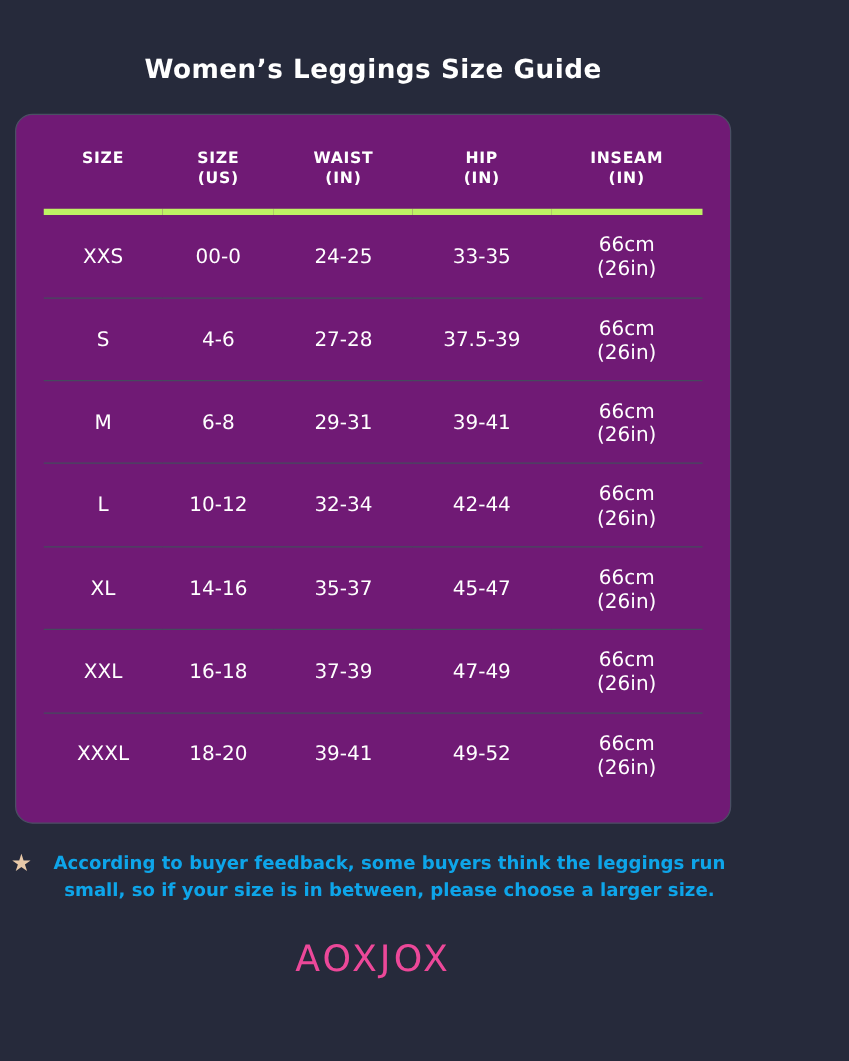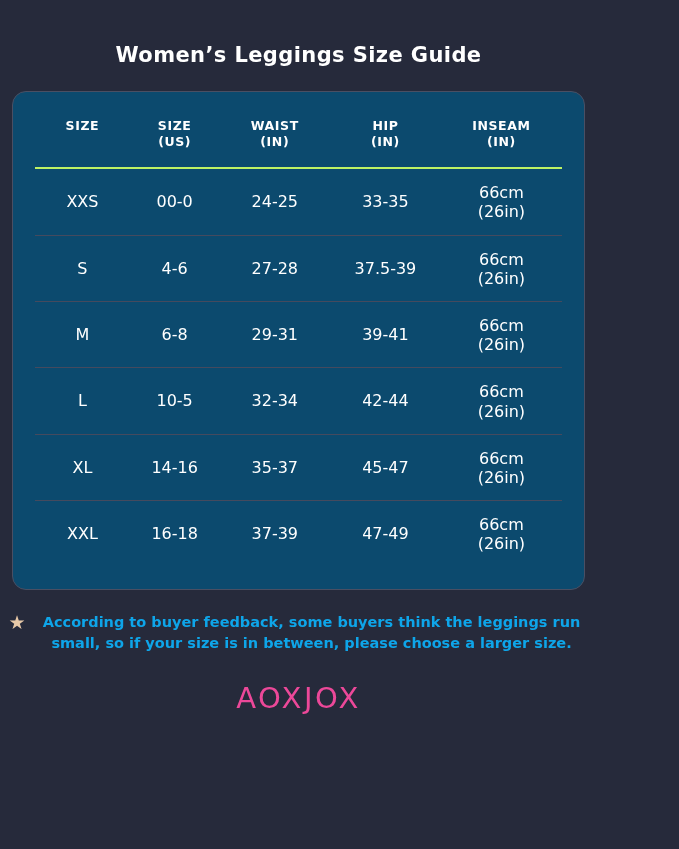--- a/index.html
+++ b/index.html
@@ -30,21 +30,21 @@
     letter-spacing: 0.4px;
     color: #ffffff;
     text-align: center;
   }
   .card {
     margin-top: 24px;
     width: 573px;
     box-sizing: border-box;
     border: 1px solid #4a4f63;
     border-radius: 14px;
-    background: #0c4a6e;
+    background: #701a75;
     padding: 26px 22px 22px 22px;
   }
   table.size-table {
     width: 100%;
     border-collapse: collapse;
     table-layout: fixed;
   }
   table.size-table th {
     font-size: 12.5px;
     font-weight: bold;
@@ -62,21 +62,21 @@
   table.size-table td {
     font-size: 16px;
     color: #ffffff;
     text-align: center;
     padding: 14px 0 13px 0;
     border-top: 1px solid #454a5e;
     line-height: 1.15;
     vertical-align: middle;
   }
   table.size-table tbody tr:first-child td {
-    border-top: 2px solid #bef264;
+    border-top: 5px solid #bef264;
   }
   .two-line {
     display: block;
     line-height: 1.2;
   }
   col.c-size    { width: 18%; }
   col.c-sizeus  { width: 17%; }
   col.c-waist   { width: 21%; }
   col.c-hip     { width: 21%; }
   col.c-inseam  { width: 23%; }
@@ -180,21 +180,21 @@
           <td>6-8</td>
           <td>29-31</td>
           <td>39-41</td>
           <td>
             <span class="two-line">66cm</span>
             <span class="two-line">(26in)</span>
           </td>
         </tr>
         <tr>
           <td>L</td>
-          <td>10-5</td>
+          <td>10-12</td>
           <td>32-34</td>
           <td>42-44</td>
           <td>
             <span class="two-line">66cm</span>
             <span class="two-line">(26in)</span>
           </td>
         </tr>
         <tr>
           <td>XL</td>
           <td>14-16</td>
@@ -208,20 +208,30 @@
         <tr>
           <td>XXL</td>
           <td>16-18</td>
           <td>37-39</td>
           <td>47-49</td>
           <td>
             <span class="two-line">66cm</span>
             <span class="two-line">(26in)</span>
           </td>
         </tr>
+        <tr>
+          <td>XXXL</td>
+          <td>18-20</td>
+          <td>39-41</td>
+          <td>49-52</td>
+          <td>
+            <span class="two-line">66cm</span>
+            <span class="two-line">(26in)</span>
+          </td>
+        </tr>
       </tbody>
     </table>
   </div>
 
   <div class="note">
     <span class="star">★</span>
     <span class="note-text">According to buyer feedback, some buyers think the leggings run small, so if your size is in between, please choose a larger size.</span>
   </div>
 
   <div class="brand">AOXJOX</div>

